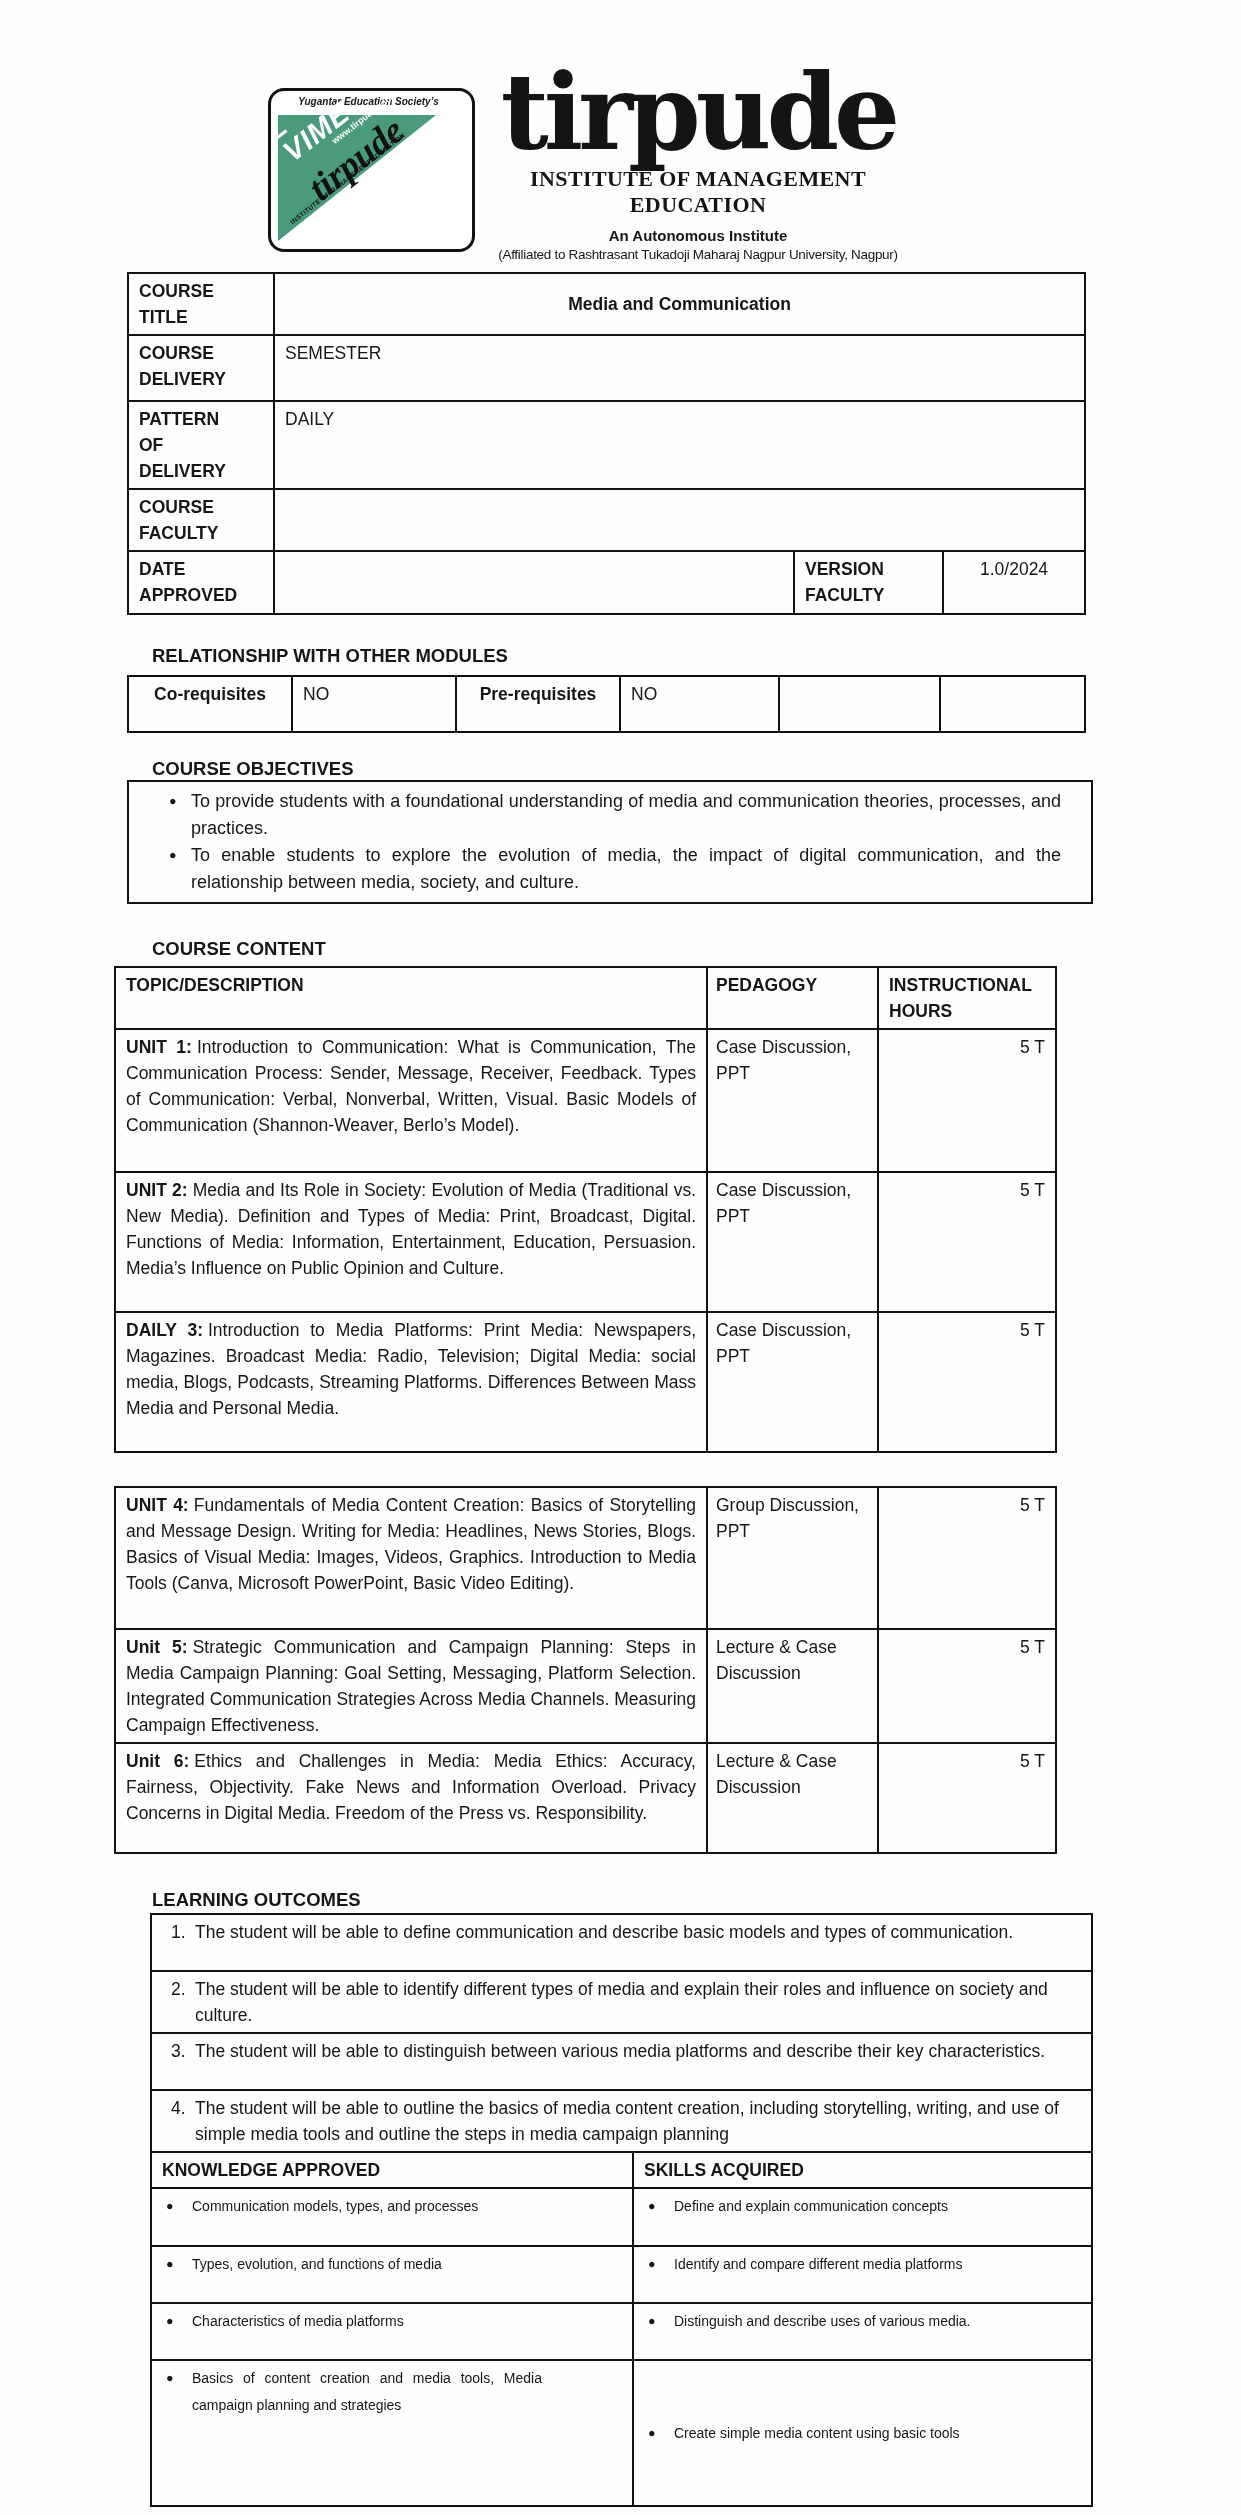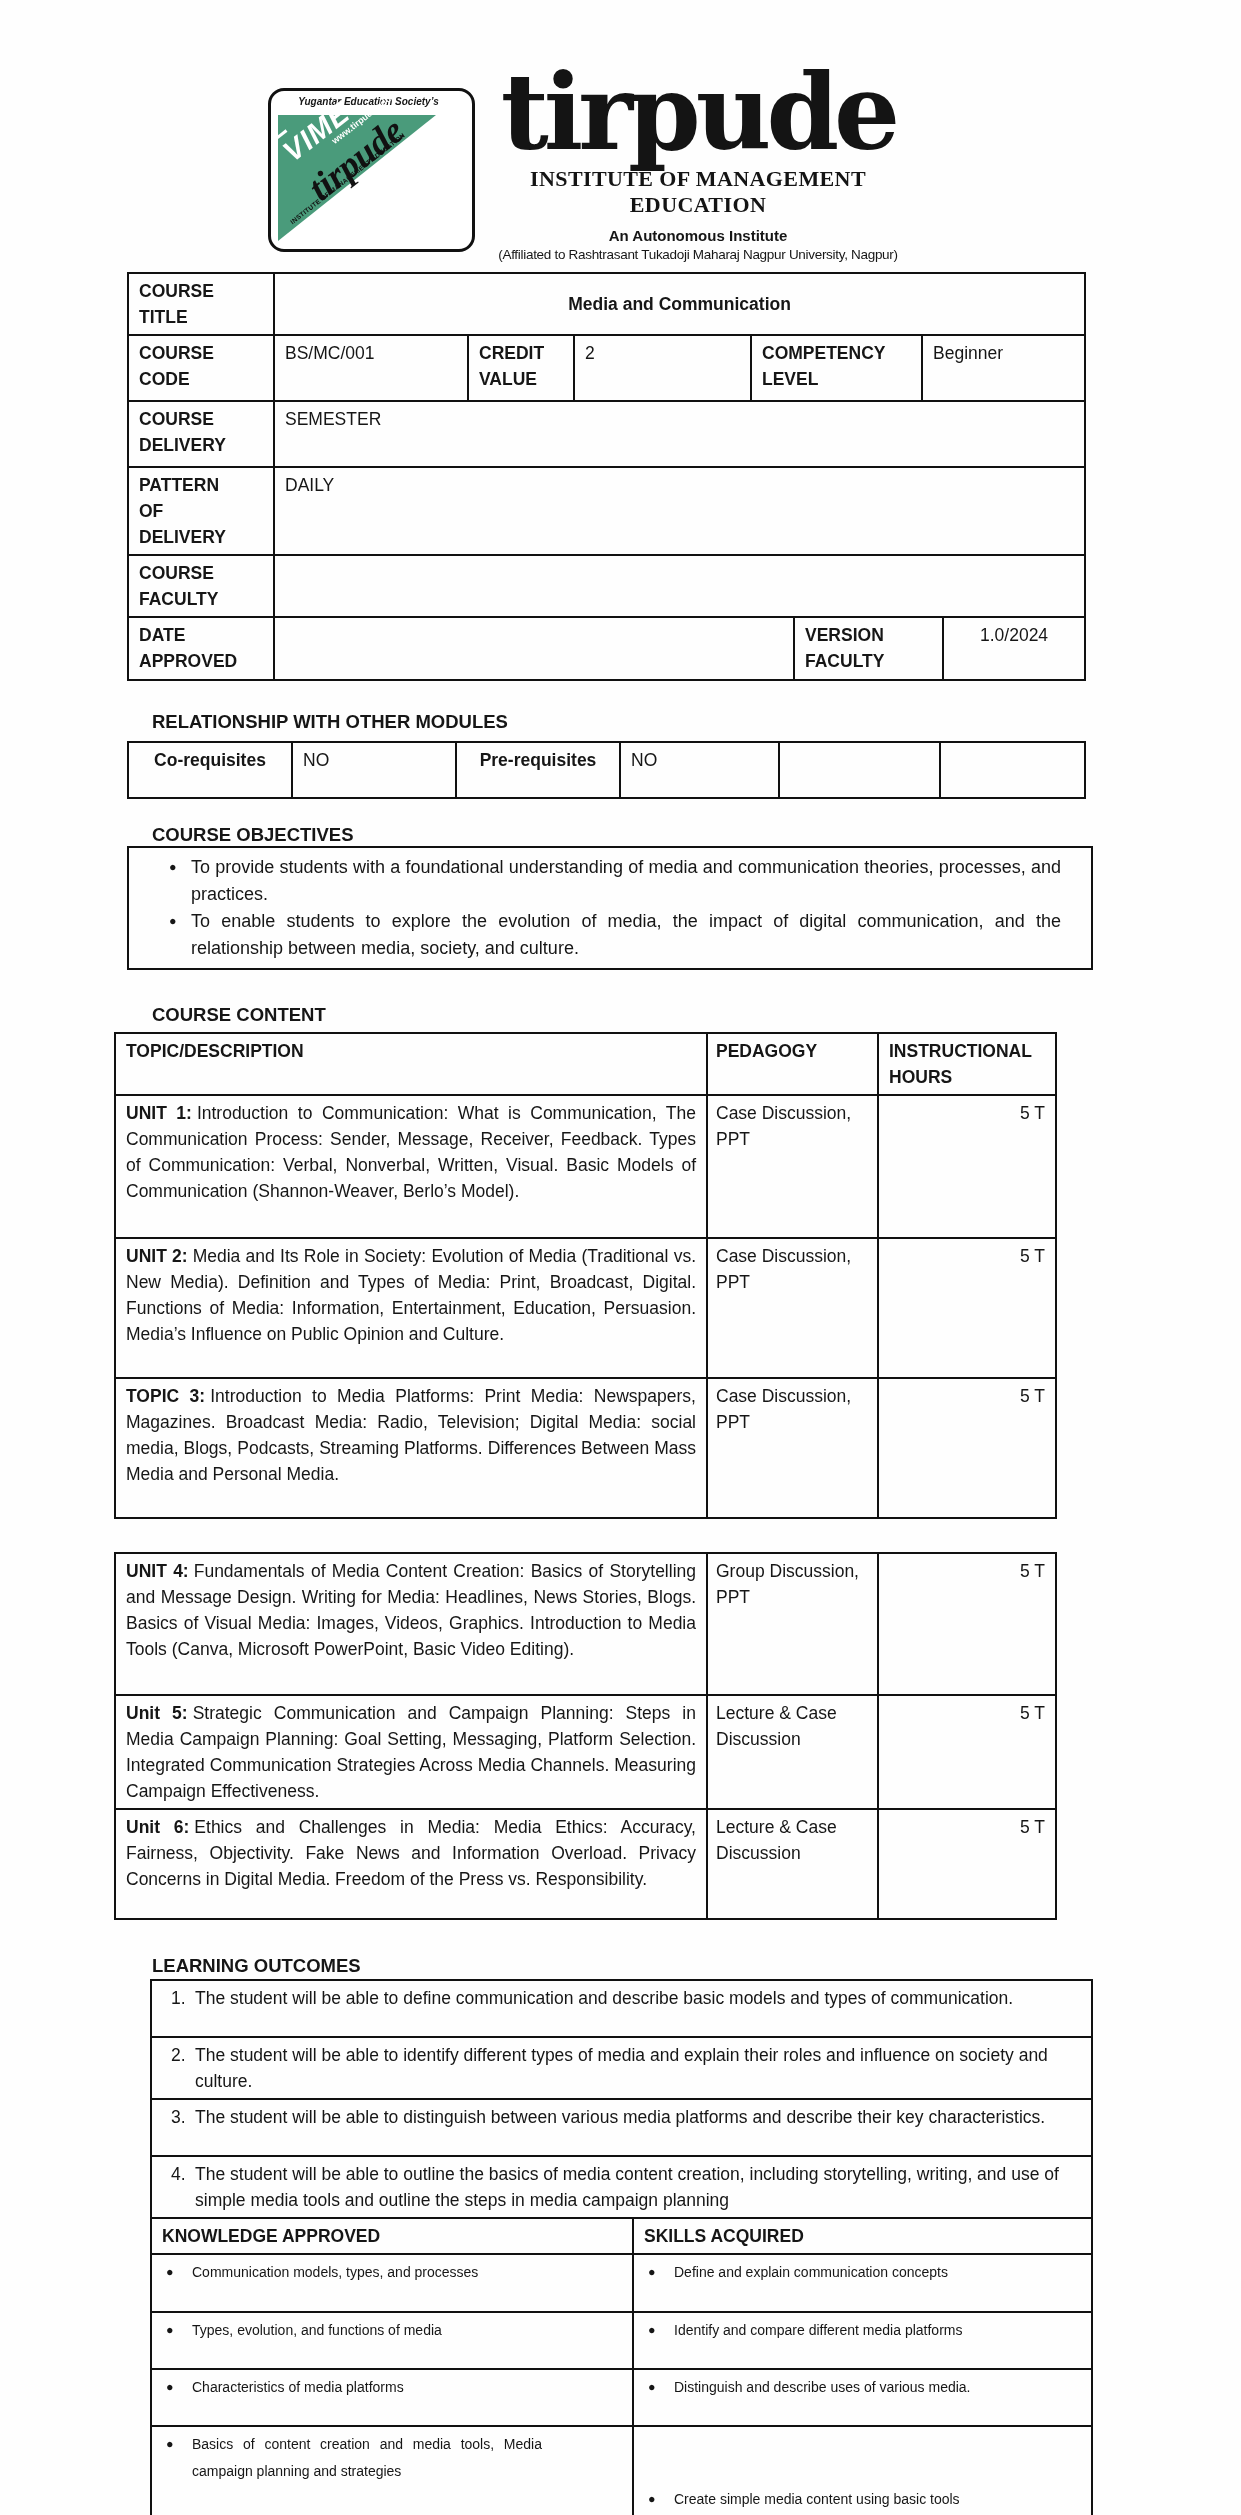--- a/index.html
+++ b/index.html
@@ -95,28 +95,20 @@
         <col style="width:128px">
         <col style="width:21px">
         <col style="width:142px">
       </colgroup>
     <tbody>
         <tr style="height:62px">
       <td class="lbl">COURSE TITLE</td>
       <td colspan="7" class="strong vmidc">Media and Communication</td>
     </tr>
     <tr style="height:66px">
-      <td class="lbl">COURSE CODE</td>
-      <td>BS/MC/001</td>
-      <td class="lbl" style="padding-right:10px">CREDIT VALUE</td>
-      <td>2</td>
-      <td colspan="2" class="lbl">COMPETENCY LEVEL</td>
-      <td colspan="2">Beginner</td>
-    </tr>
-    <tr style="height:66px">
       <td class="lbl">COURSE DELIVERY</td>
       <td colspan="7">SEMESTER</td>
     </tr>
     <tr style="height:52px">
       <td class="lbl">PATTERN OF DELIVERY</td>
       <td colspan="7">DAILY</td>
     </tr>
     <tr style="height:54px">
       <td class="lbl">COURSE FACULTY</td>
       <td colspan="7"></td>
@@ -175,21 +167,21 @@
       <td class="desc"><b>UNIT 1:</b><span>Introduction to Communication: What is Communication, The Communication Process: Sender, Message, Receiver, Feedback. Types of Communication: Verbal, Nonverbal, Written, Visual. Basic Models of Communication (Shannon-Weaver, Berlo’s Model).</span></td>
       <td style="padding-left:8px">Case Discussion, PPT</td>
       <td class="hours">5 T</td>
     </tr>
     <tr style="height:140px">
       <td class="desc"><b>UNIT 2:</b><span>Media and Its Role in Society: Evolution of Media (Traditional vs. New Media). Definition and Types of Media: Print, Broadcast, Digital. Functions of Media: Information, Entertainment, Education, Persuasion. Media’s Influence on Public Opinion and Culture.</span></td>
       <td style="padding-left:8px">Case Discussion, PPT</td>
       <td class="hours">5 T</td>
     </tr>
     <tr style="height:140px">
-      <td class="desc"><b>TOPIC 3:</b><span>Introduction to Media Platforms: Print Media: Newspapers, Magazines. Broadcast Media: Radio, Television; Digital Media: social media, Blogs, Podcasts, Streaming Platforms. Differences Between Mass Media and Personal Media.</span></td>
+      <td class="desc"><b>DAILY 3:</b><span>Introduction to Media Platforms: Print Media: Newspapers, Magazines. Broadcast Media: Radio, Television; Digital Media: social media, Blogs, Podcasts, Streaming Platforms. Differences Between Mass Media and Personal Media.</span></td>
       <td style="padding-left:8px">Case Discussion, PPT</td>
       <td class="hours">5 T</td>
     </tr>
   </tbody>
     </table>
 
   <table class="tbl content-tbl" style="margin-top:33px">
     <colgroup>
         <col style="width:592px">
         <col style="width:171px">

